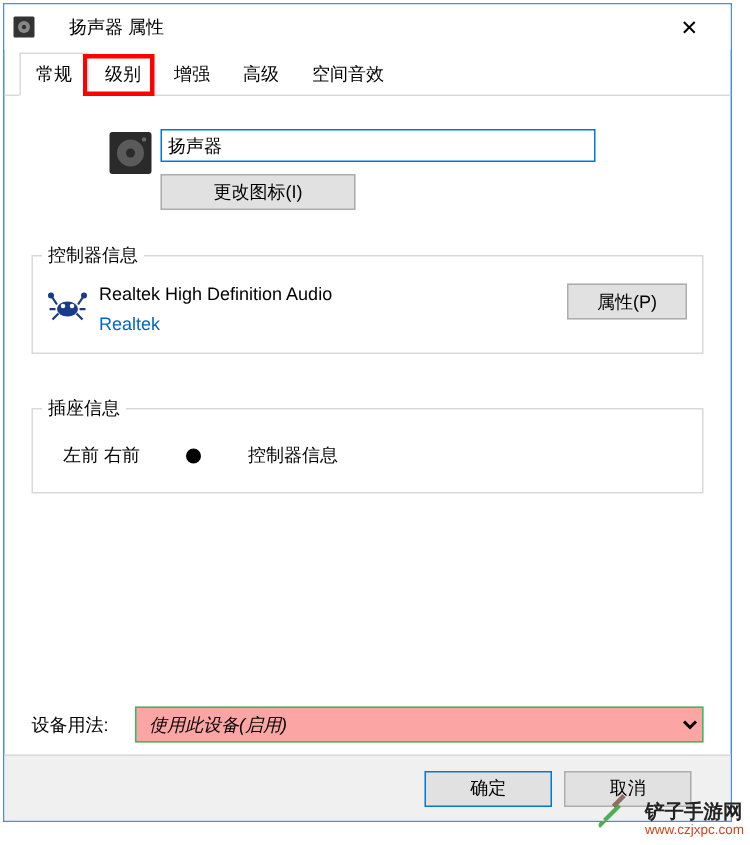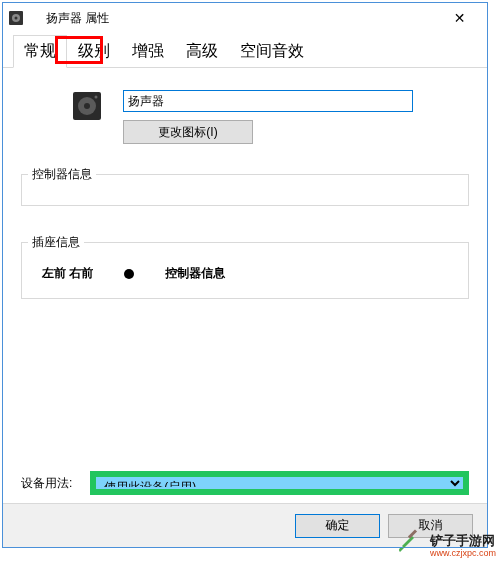--- a/index.html
+++ b/index.html
@@ -4,48 +4,48 @@
   <style>
     * { box-sizing: border-box; margin: 0; padding: 0; }
     body { font-family: "Microsoft YaHei", "Segoe UI", sans-serif; font-size: 12px; background: #fff; width: 500px; height: 563px; position: relative; overflow: hidden; }
     .window { width: 486px; height: 546px; border: 1px solid #4a90d9; background: #fff; margin: 2px; position: relative; }
     .titlebar { height: 30px; background: #fff; display: flex; align-items: center; padding: 0 5px; gap: 16px; }
     .titlebar-icon { width: 16px; height: 16px; margin-right: 6px; }
     .titlebar-icon svg { width: 16px; height: 16px; }
     .title-text { flex: 1; font-size: 12px; color: #000; }
     .close-btn { width: 45px; height: 29px; display: flex; align-items: center; justify-content: center; cursor: pointer; font-size: 14px; color: #000; }
     .tabs { display: flex; padding: 2px 10px 0 10px; border-bottom: 1px solid #d9d9d9; }
-    .tab { padding: 5px 10px; font-size: 16px; color: #000; cursor: pointer; border: 1px solid transparent; border-bottom: none; margin-bottom: -1px; }
+    .tab { padding: 5px 10px; font-size: 12px; color: #000; cursor: pointer; border: 1px solid transparent; border-bottom: none; margin-bottom: -1px; }
     .tab.active { border: 1px solid #d9d9d9; border-bottom: 1px solid #fff; background: #fff; }
     .tab.highlighted-tab { position: relative; }
     .red-highlight { position: absolute; box-shadow: inset 0 0 0 3px red; left: 52px; top: 33px; width: 48px; height: 28px; pointer-events: none; z-index: 10; }
     .content { padding: 12px 18px; }
-    .top-row { display: flex; align-items: flex-start; gap: 20px; padding: 10px 0 10px 50px; }
+    .top-row { display: flex; align-items: flex-start; gap: 4px; padding: 10px 0 10px 50px; }
     .speaker-icon { width: 32px; height: 32px; }
     .speaker-icon svg { width: 32px; height: 32px; }
     .name-col { flex: 1; }
     .name-input { width: 290px; height: 22px; border: 1px solid #0078d7; padding: 2px 4px; font-size: 12px; color: #000; background: #fff; outline: none; }
     .name-input::selection { background: #0078d7; color: #fff; }
     .change-icon-btn { width: 130px; height: 24px; margin-top: 8px; border: 1px solid #adadad; background: #e1e1e1; cursor: pointer; font-size: 12px; }
     fieldset { border: 1px solid #d9d9d9; margin-top: 12px; padding: 10px 10px 12px 10px; position: relative; }
     fieldset legend { font-size: 12px; padding: 0 4px; margin-left: -4px; }
     .controller-row { display: flex; align-items: flex-start; gap: 8px; }
     .crab-icon { width: 26px; height: 26px; margin-top: 2px; }
     .crab-icon svg { width: 26px; height: 26px; }
     .controller-info { flex: 1; }
     .controller-name { font-size: 12px; color: #000; }
     .controller-link { font-size: 12px; color: #0066cc; margin-top: 6px; cursor: pointer; }
     .props-btn { width: 80px; height: 24px; border: 1px solid #adadad; background: #e1e1e1; cursor: pointer; font-size: 12px; }
-    .jack-row { display: flex; align-items: center; gap: 31px; padding: 4px 10px; font-weight: bold; }
+    .jack-row { display: flex; align-items: center; gap: 31px; padding: 4px 10px; }
     .jack-label { font-size: 12px; }
     .jack-dot { width: 10px; height: 10px; border-radius: 50%; background: #000; display: inline-block; }
     .footer-row { display: flex; align-items: center; gap: 18px; position: absolute; left: 18px; right: 18px; bottom: 52px; }
     .footer-label { font-size: 12px; }
-    .footer-select { flex: 1; height: 24px; border: 6px solid #22c55e; background: #7dd3fc; font-size: 12px; padding: 2px 4px; cursor: pointer; }
-    .button-bar { position: absolute; left: 0; right: 0; bottom: 0; height: 44px; background: #f0f0f0; border-top: 1px solid #d9d9d9; display: flex; justify-content: flex-end; align-items: center; gap: 8px; padding-right: 14px; }
+    .footer-select { flex: 1; height: 24px; border: 1px solid #22c55e; background: #fca5a5; font-size: 12px; padding: 2px 4px; cursor: pointer; font-style: italic; }
+    .button-bar { position: absolute; left: 0; right: 0; bottom: 0; height: 44px; background: #f0f0f0; border-top: 1px solid #d9d9d9; display: flex; justify-content: flex-end; align-items: center; gap: 8px; padding-right: 26px; }
     .dlg-btn { width: 85px; height: 24px; border: 1px solid #adadad; background: #e1e1e1; cursor: pointer; font-size: 12px; }
     .dlg-btn.primary { border: 1px solid #0078d7; }
     .watermark { position: absolute; right: 4px; bottom: 4px; display: flex; align-items: center; gap: 6px; pointer-events: none; }
     .wm-icon { width: 30px; height: 30px; }
     .wm-icon svg { width: 30px; height: 30px; }
     .wm-text { display: flex; flex-direction: column; font-size: 10px; line-height: 12px; margin-top: 16px; }
     .wm-zh { font-size: 13px; font-weight: bold; color: #222; }
     .wm-en { font-size: 9px; color: #d84315; }
   </style>
 </head>
@@ -85,20 +85,37 @@
       </span>
       <div class="name-col">
         <input class="name-input" type="text" style="color: rgb(0, 0, 0); background: rgb(255, 255, 255); padding: 2px 4px;" value="扬声器">
         <br>
         <button class="change-icon-btn">更改图标(I)</button>
       </div>
     </div>
 
     <fieldset>
       <legend>控制器信息</legend>
+      <div class="controller-row">
+        <span class="crab-icon">
+          <svg viewBox="0 0 26 26">
+              <ellipse cx="13" cy="15" rx="7" ry="5" fill="#1a3a8a"></ellipse>
+              <circle cx="10" cy="13" r="1.5" fill="#fff"></circle>
+              <circle cx="16" cy="13" r="1.5" fill="#fff"></circle>
+              <path d="M6 12 L2 6 M20 12 L24 6 M7 18 L3 22 M19 18 L23 22 M5 15 L1 15 M21 15 L25 15" stroke="#1a3a8a" stroke-width="1.5" fill="none"></path>
+              <circle cx="2" cy="6" r="2" fill="#1a3a8a"></circle>
+              <circle cx="24" cy="6" r="2" fill="#1a3a8a"></circle>
+            </svg>
+        </span>
+        <div class="controller-info">
+          <div class="controller-name">Realtek High Definition Audio</div>
+          <div class="controller-link">Realtek</div>
+        </div>
+        <button class="props-btn">属性(P)</button>
+      </div>
     </fieldset>
 
     <fieldset style="margin-top:28px;">
       <legend>插座信息</legend>
       <div class="jack-row">
         <span class="jack-label">左前 右前</span>
         <span class="jack-dot"></span>
         <span class="jack-label">控制器信息</span>
       </div>
     </fieldset>

